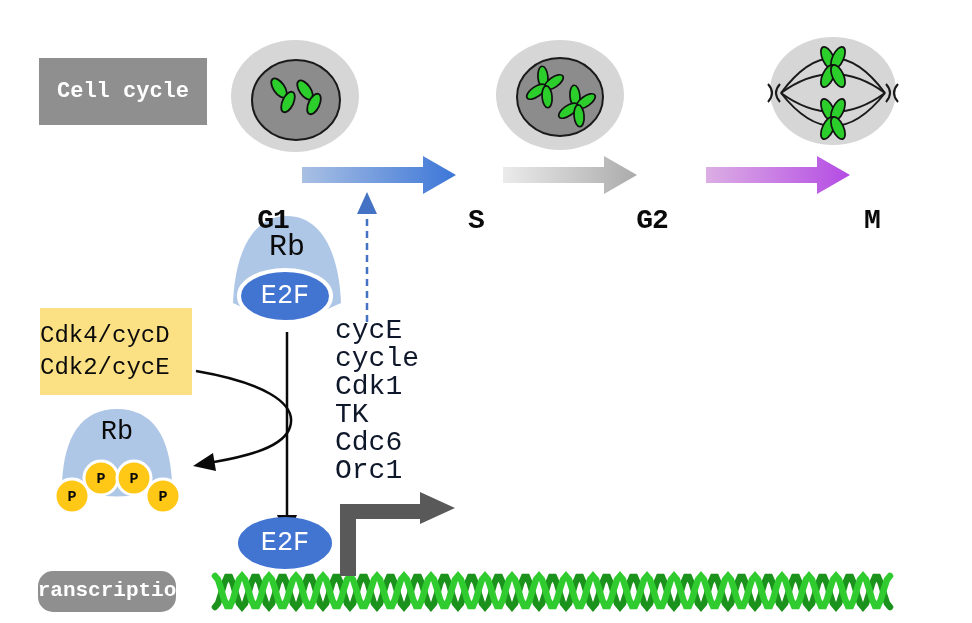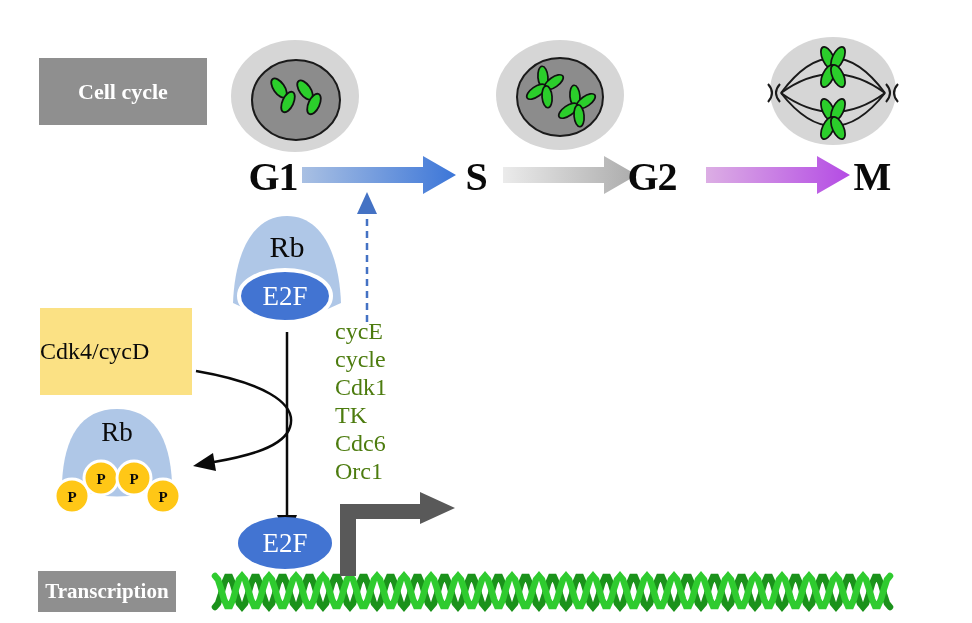--- a/index.html
+++ b/index.html
@@ -1,27 +1,27 @@
 <!DOCTYPE html>
 <html><head>
 <meta charset="utf-8">
 <style>
   html,body{margin:0;padding:0;background:#fff;}
   #stage{position:relative;width:972px;height:623px;background:#ffffff;overflow:hidden;
-         font-family:Liberation Serif, serif;}
+         font-family:Liberation Mono, monospace;}
   #art{position:absolute;left:0;top:0;width:972px;height:623px;}
   .lbl{position:absolute;transform:translate(-50%,-50%);white-space:nowrap;color:#0a0a0a;}
-  .phase{font-size:40px;font-weight:bold;letter-spacing:-1px;}
+  .phase{font-size:28px;font-weight:bold;letter-spacing:-1px;margin-top:44px;}
   .graybox{position:absolute;background:#8F8F8F;color:#ffffff;font-weight:bold;
            display:flex;flex-direction:column;align-items:center;justify-content:center;
            text-align:center;line-height:1.18;}
   .kinasebox{position:absolute;left:40px;top:308px;width:152px;height:87px;background:#FBE184;
              display:flex;flex-direction:column;align-items:flex-start;justify-content:center;
              font-size:24px;line-height:1.3;color:#0a0a0a;}
-  .genes{position:absolute;left:335px;top:317px;color:#4d7c0f;font-size:24px;line-height:28px;}
+  .genes{position:absolute;left:335px;top:317px;color:#0f172a;font-size:28px;line-height:28px;}
   .ptxt{font-size:15px;font-weight:600;}
   .white{color:#fff;text-align:right;}
 </style>
 </head>
 <body>
 
 <div id="stage">
 
   <svg id="art" viewBox="0 0 972 623">
     <defs>
@@ -138,36 +138,37 @@
   <div class="lbl phase" style="left:273px;top:176px;">G1</div>
   <div class="lbl phase" style="left:476px;top:176px;">S</div>
   <div class="lbl phase" style="left:652px;top:176px;">G2</div>
   <div class="lbl phase" style="left:872px;top:176px;">M</div>
 
   <div class="lbl" style="left:287px;top:247px;font-size:30px;">Rb</div>
   <div class="lbl white" style="left:285px;top:296px;font-size:27px;">E2F</div>
 
   <div class="kinasebox">
     <span>Cdk4/cycD</span>
+    <span>Cdk2/cycE</span>
   </div>
 
   <div class="lbl" style="left:117px;top:432px;font-size:27px;">Rb</div>
   <div class="lbl ptxt" style="left:72px;top:497px;">P</div>
   <div class="lbl ptxt" style="left:101px;top:479px;">P</div>
   <div class="lbl ptxt" style="left:134px;top:479px;">P</div>
   <div class="lbl ptxt" style="left:163px;top:497px;">P</div>
 
   <div class="genes">
     <div>cycE</div>
     <div>cycle</div>
     <div>Cdk1</div>
     <div>TK</div>
     <div>Cdc6</div>
     <div>Orc1</div>
   </div>
 
   <div class="lbl white" style="left:285px;top:543px;font-size:27px;">E2F</div>
 
-  <div class="graybox" style="left:38px;top:571px;width:138px;height:41px;font-size:21px;">
+  <div class="graybox" style="left:38px;top:571px;width:138px;height:41px;font-size:21px;border-radius:15px;">
     <span>Transcription</span>
   </div>
 
 </div>
 
 </body></html>

